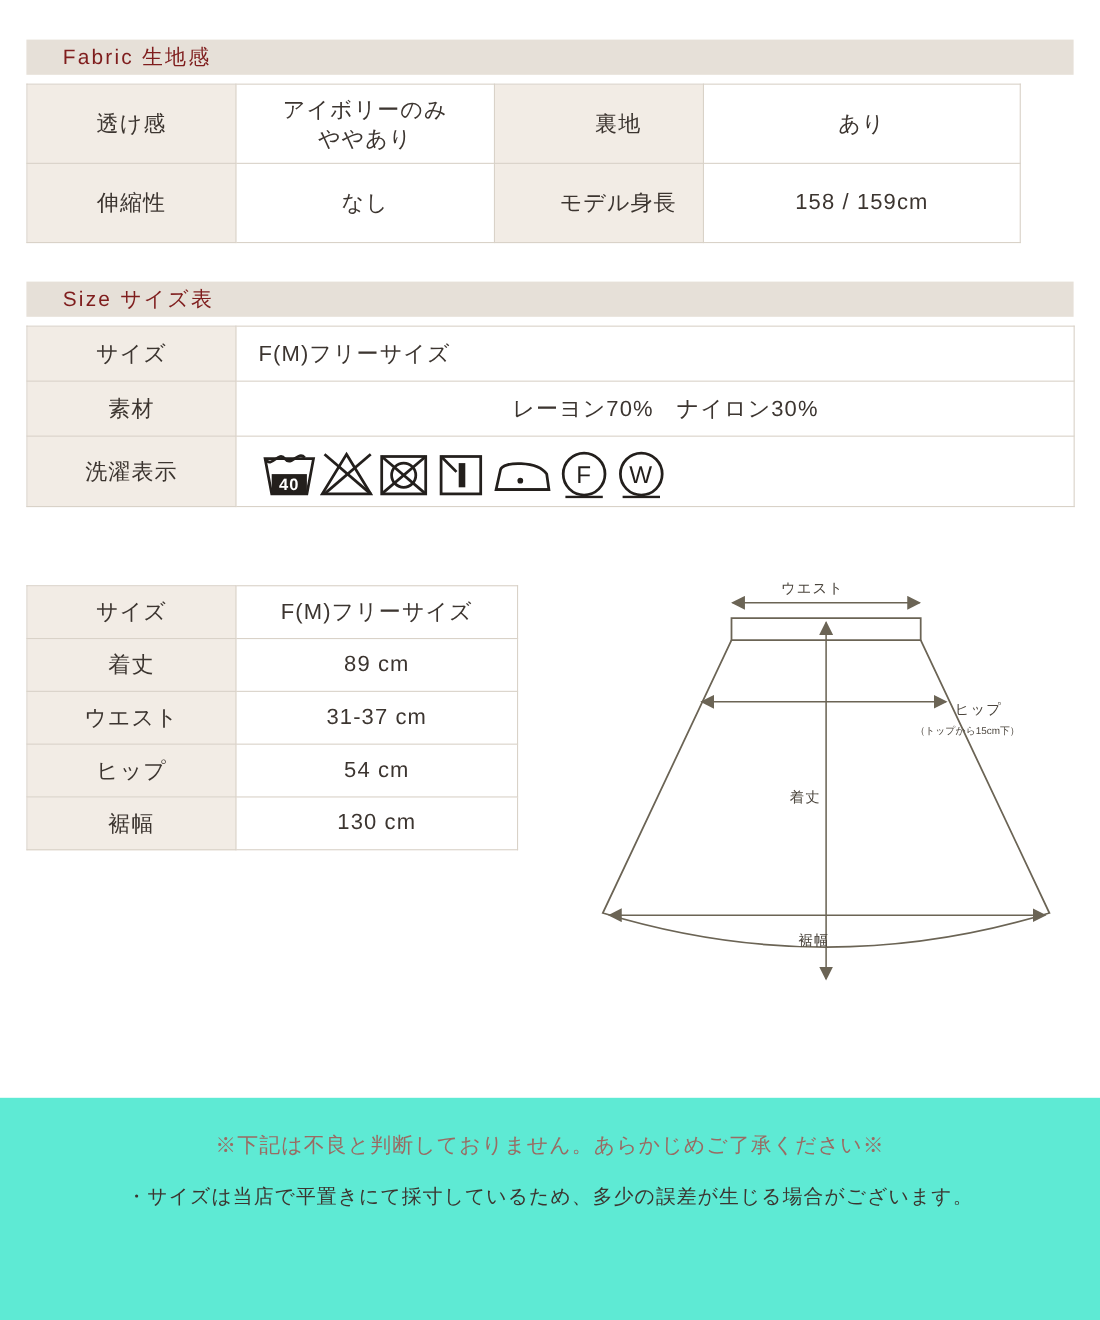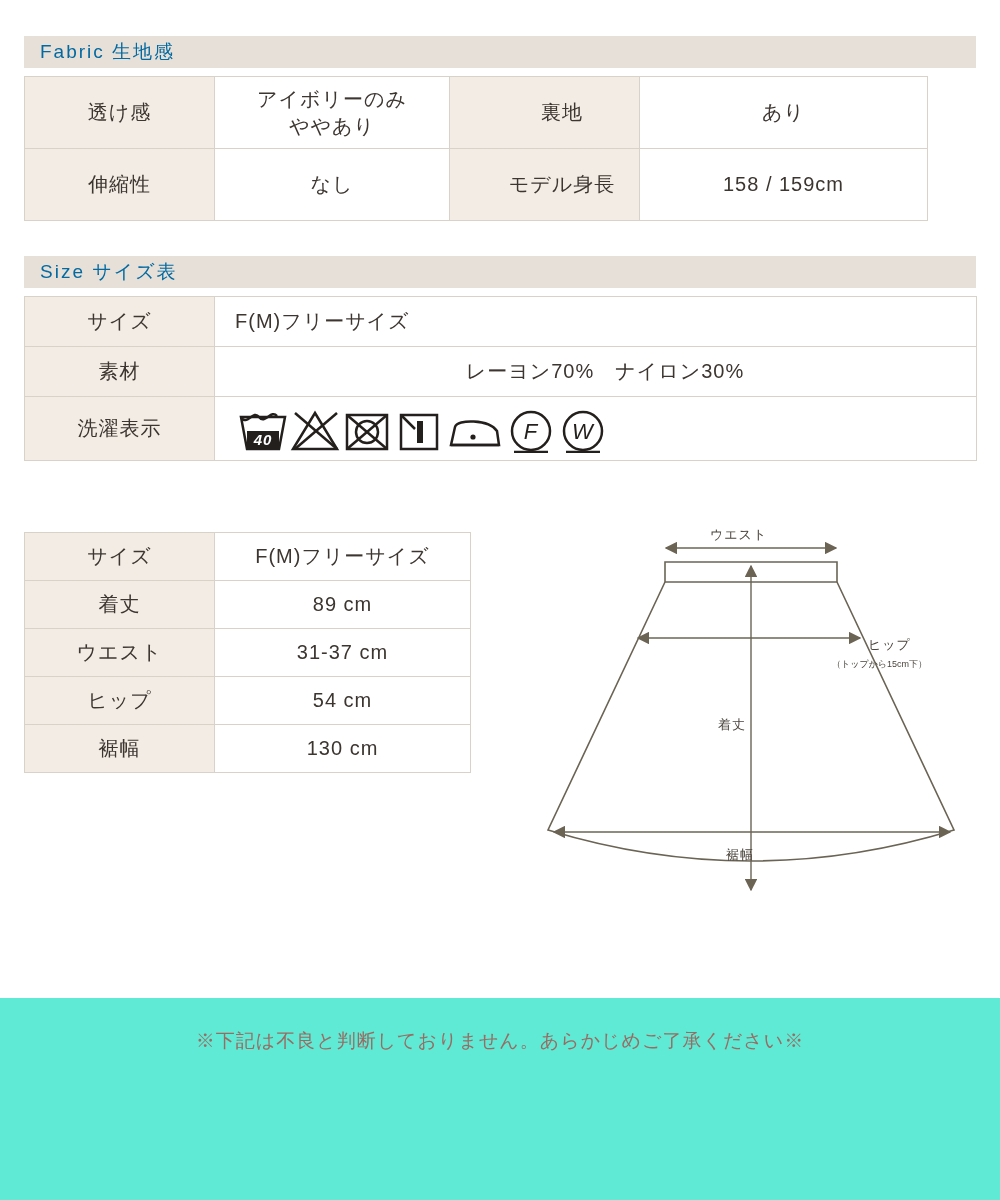--- a/index.html
+++ b/index.html
@@ -16,26 +16,26 @@
     overflow: hidden;
   }
 
   
   .sec-bar {
     position: absolute;
     left: 24px;
     width: 952px;
     height: 32px;
     background: #e6e0d8;
-    color: #0369a1;
+    color: #7f1d1d;
     font-size: 19px;
     letter-spacing: 2px;
     display: flex;
     align-items: center;
-    padding-left: 16px;
+    padding-left: 33px;
   }
 
   
   table.t {
     position: absolute;
     border-collapse: collapse;
     font-size: 20px;
   }
   table.t td {
     border: 1px solid #d9d2c8;
@@ -66,21 +66,20 @@
   #size-table td.c2 { width: 762px; text-align: left; padding-left: 20px; }
   #size-table tr.r1 td { height: 50px; }
   #size-table tr.r2 td { height: 50px; text-align: center; }
   #size-table tr.r3 td { height: 64px; }
 
   .wash-icons {
     display: flex;
     align-items: center;
     gap: 0;
     padding: 4px 0 4px 2px;
-    font-style: italic;
   }
   .wash-icons svg { display: block; }
 
   
   #meas-table { left: 24px; top: 532px; }
   #meas-table td { height: 48px; }
   #meas-table td.c1 { width: 190px; }
   #meas-table td.c2 { width: 256px; }
 
   
@@ -289,16 +288,17 @@
     <div class="dlabel" style="left:180px; top:6px;">ウエスト</div>
     <div class="dlabel" style="left:338px; top:116px;">ヒップ</div>
     <div class="dlabel small" style="left:302px; top:138px;">（トップから15cm下）</div>
     <div class="dlabel" style="left:188px; top:196px;">着丈</div>
     <div class="dlabel" style="left:196px; top:326px;">裾幅</div>
   </div>
 
   <div id="notice">
     <div class="ntitle">※下記は不良と判断しておりません。あらかじめご了承ください※</div>
     <ul>
+      <li>・サイズは当店で平置きにて採寸しているため、多少の誤差が生じる場合がございます。</li>
     </ul>
   </div>
 
 </div>
 
 </body></html>

